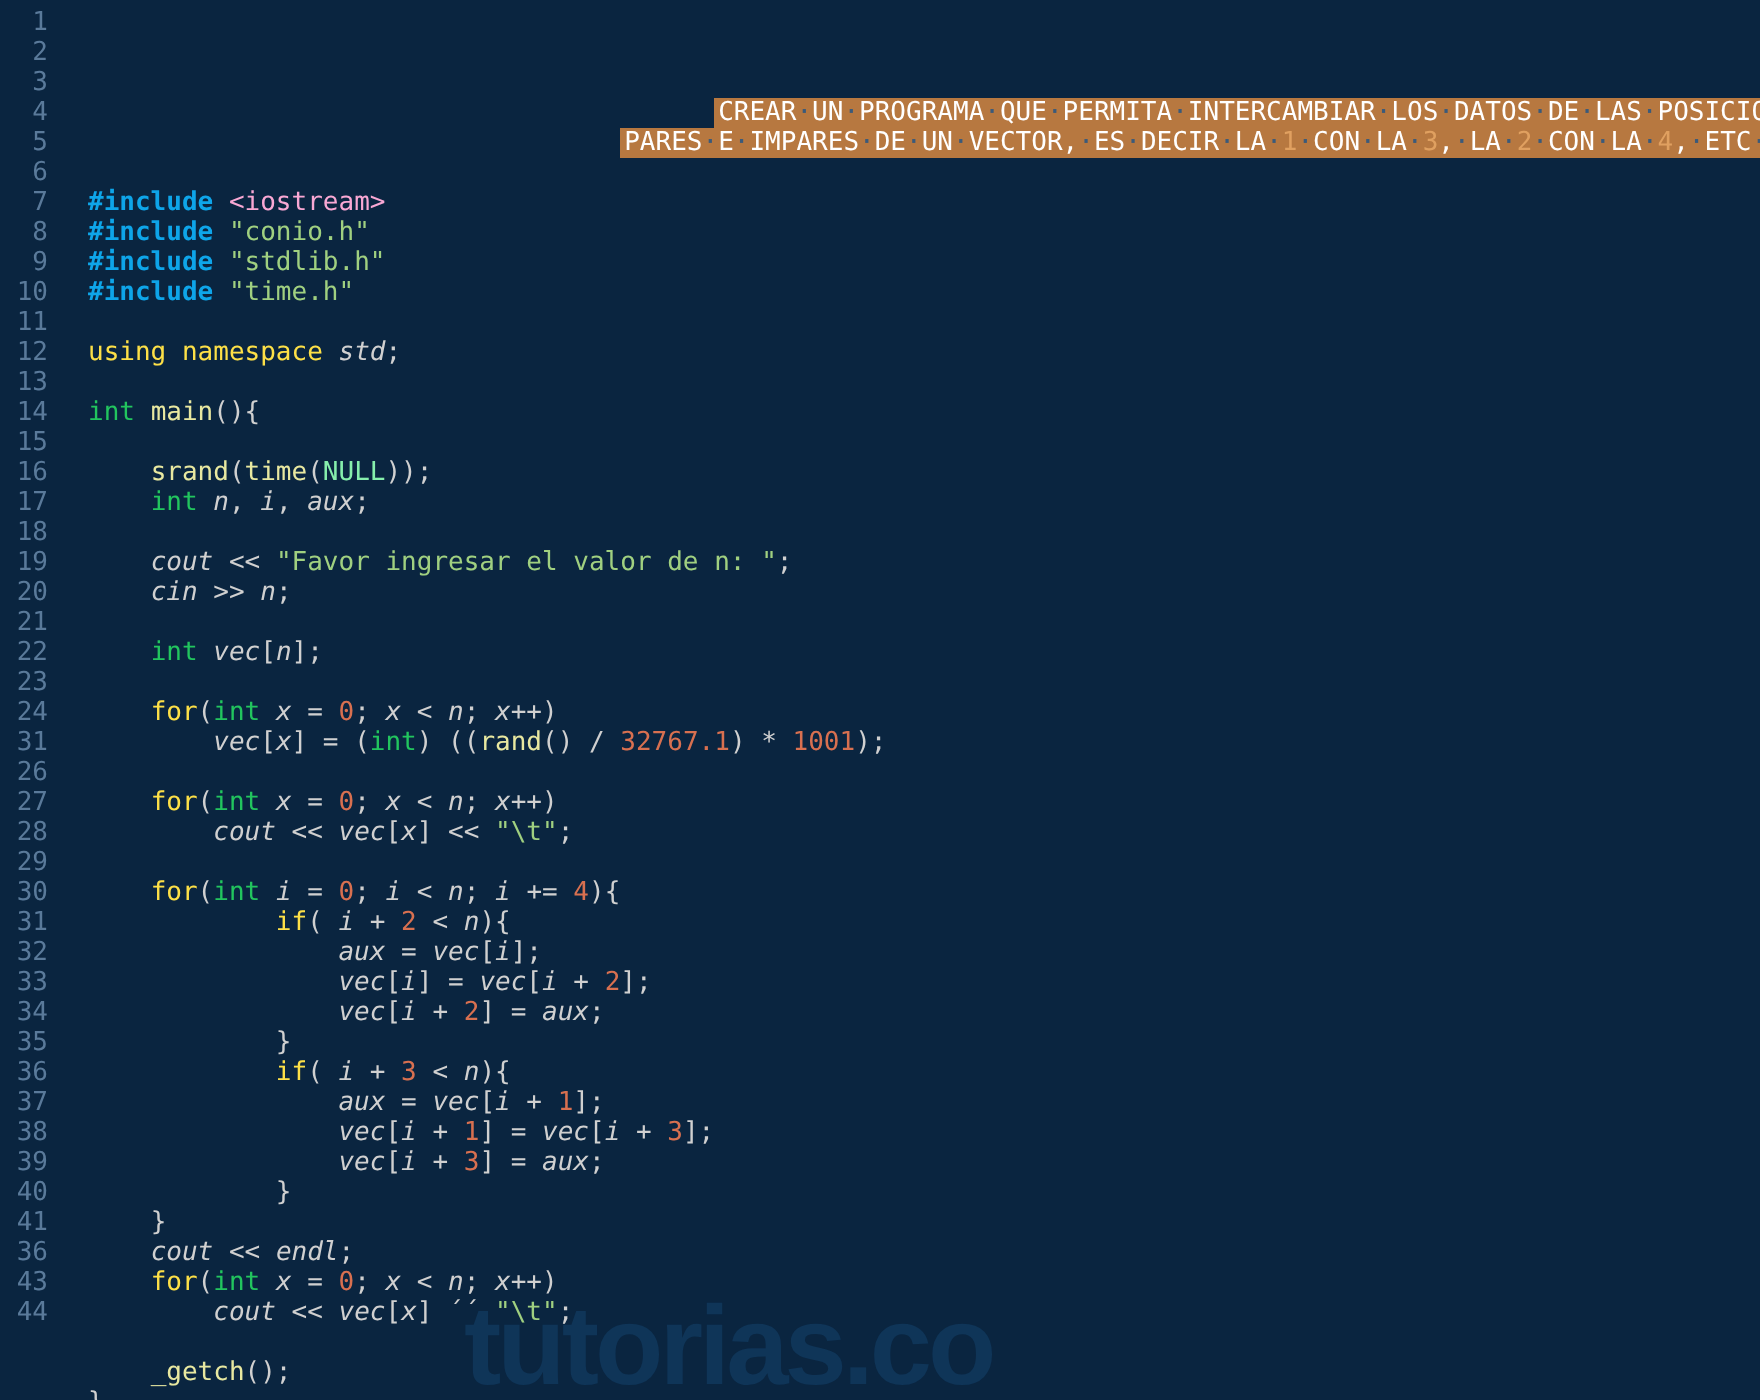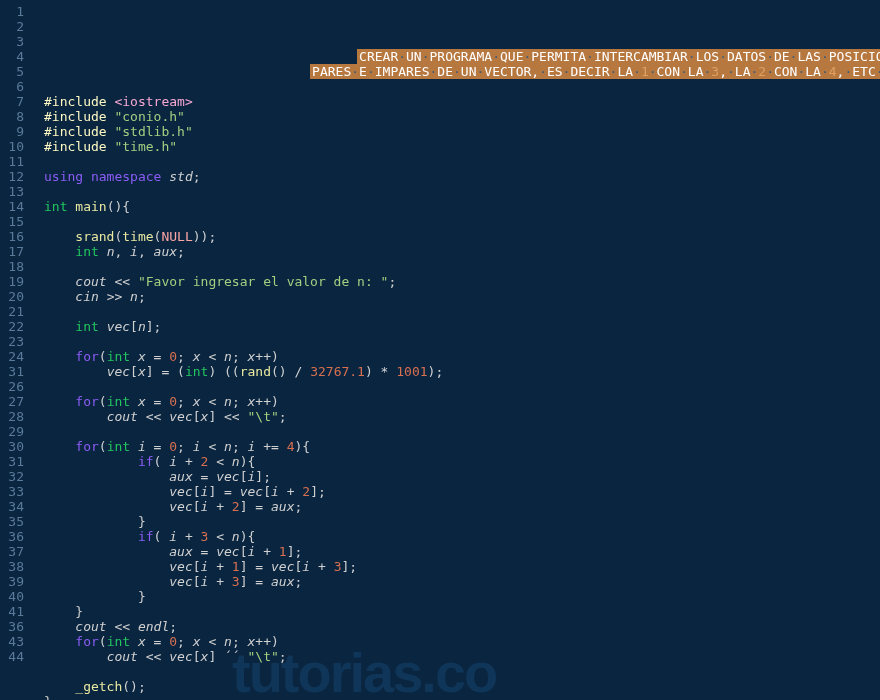--- a/index.html
+++ b/index.html
@@ -37,28 +37,28 @@
       position: relative;
     }
     .code-line {
       height: 15px;
     }
     .hl-comment-bg {
       background: #b77840;
       color: #fff;
       padding: 0 2px;
     }
-    .tk-pre { color: #fef9c3; }
+    .tk-pre { color: #0ea5e9; font-weight: bold; }
     .tk-inc { color: #f9a8d4; }
     .tk-str { color: #a0d080; }
-    .tk-kw { color: #8b5cf6; }
+    .tk-kw { color: #fde047; }
     .tk-type { color: #22c55e; }
     .tk-fn { color: #e8e8a0; text-align: right; }
     .tk-num { color: #d87050; }
-    .tk-const { color: #fca5a5; }
+    .tk-const { color: #86efac; }
     .tk-op { color: #d0d0d0; }
     .tk-id { color: #d0d0d0; font-style: italic; }
     .tk-punc { color: #d0d0d0; }
     .tk-hl1 { color: #e0a060; }
     .watermark {
       position: absolute;
       bottom: 20px;
       left: 200px;
       font-size: 56px;
       font-weight: bold;

